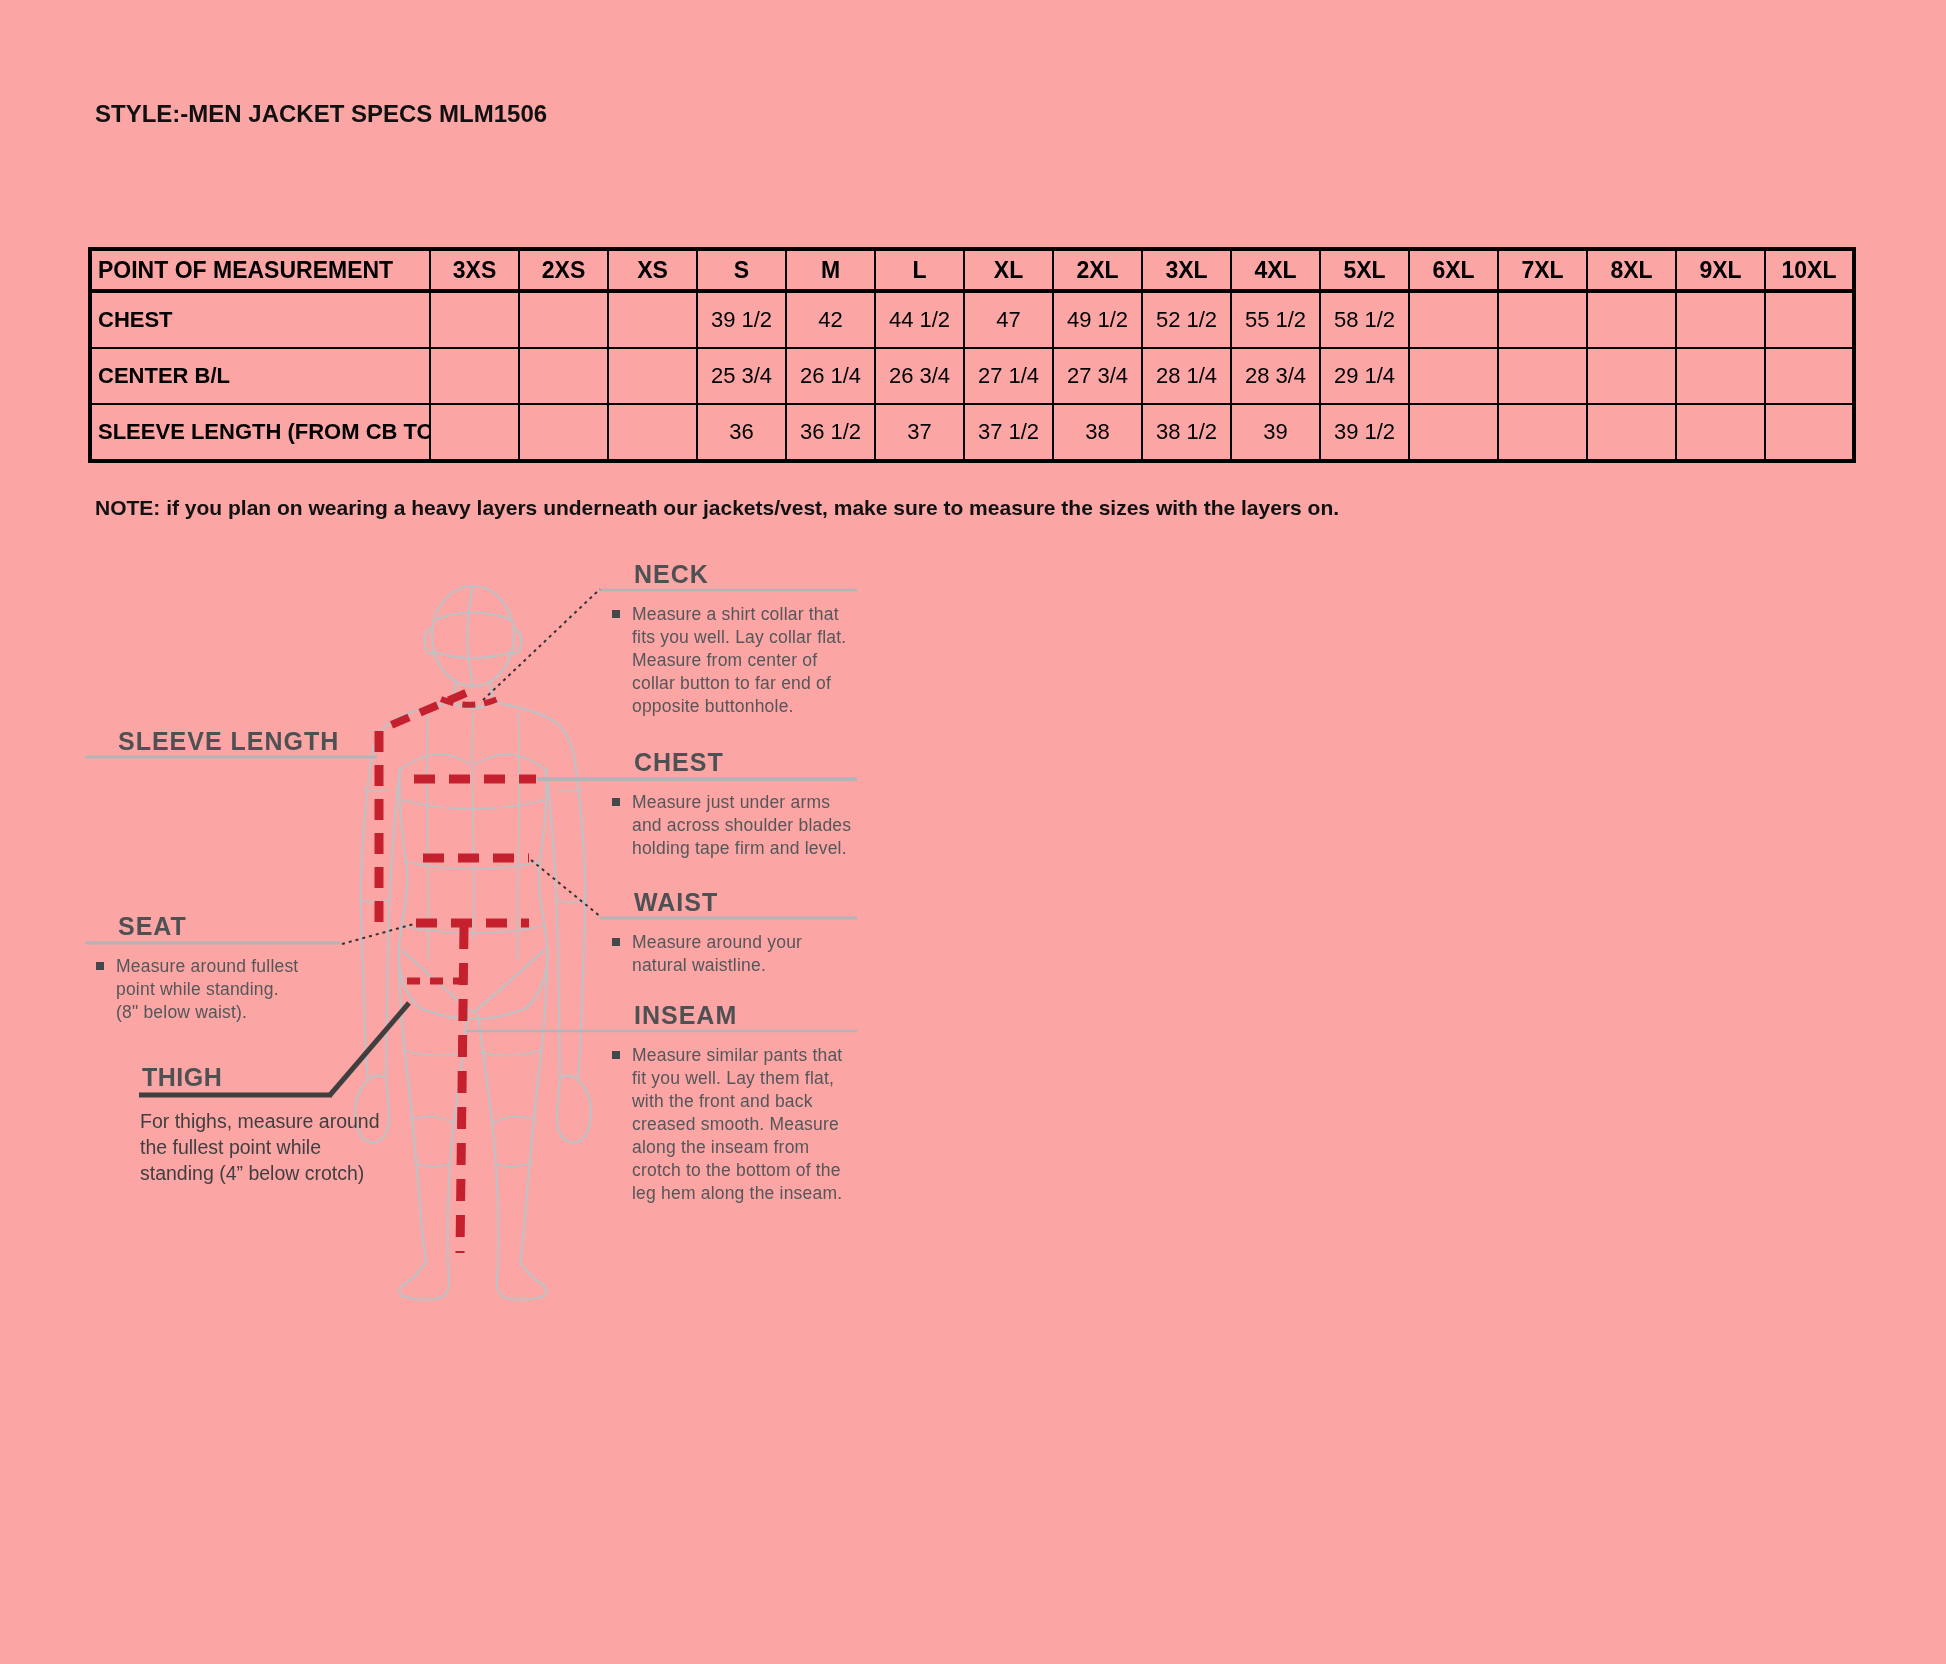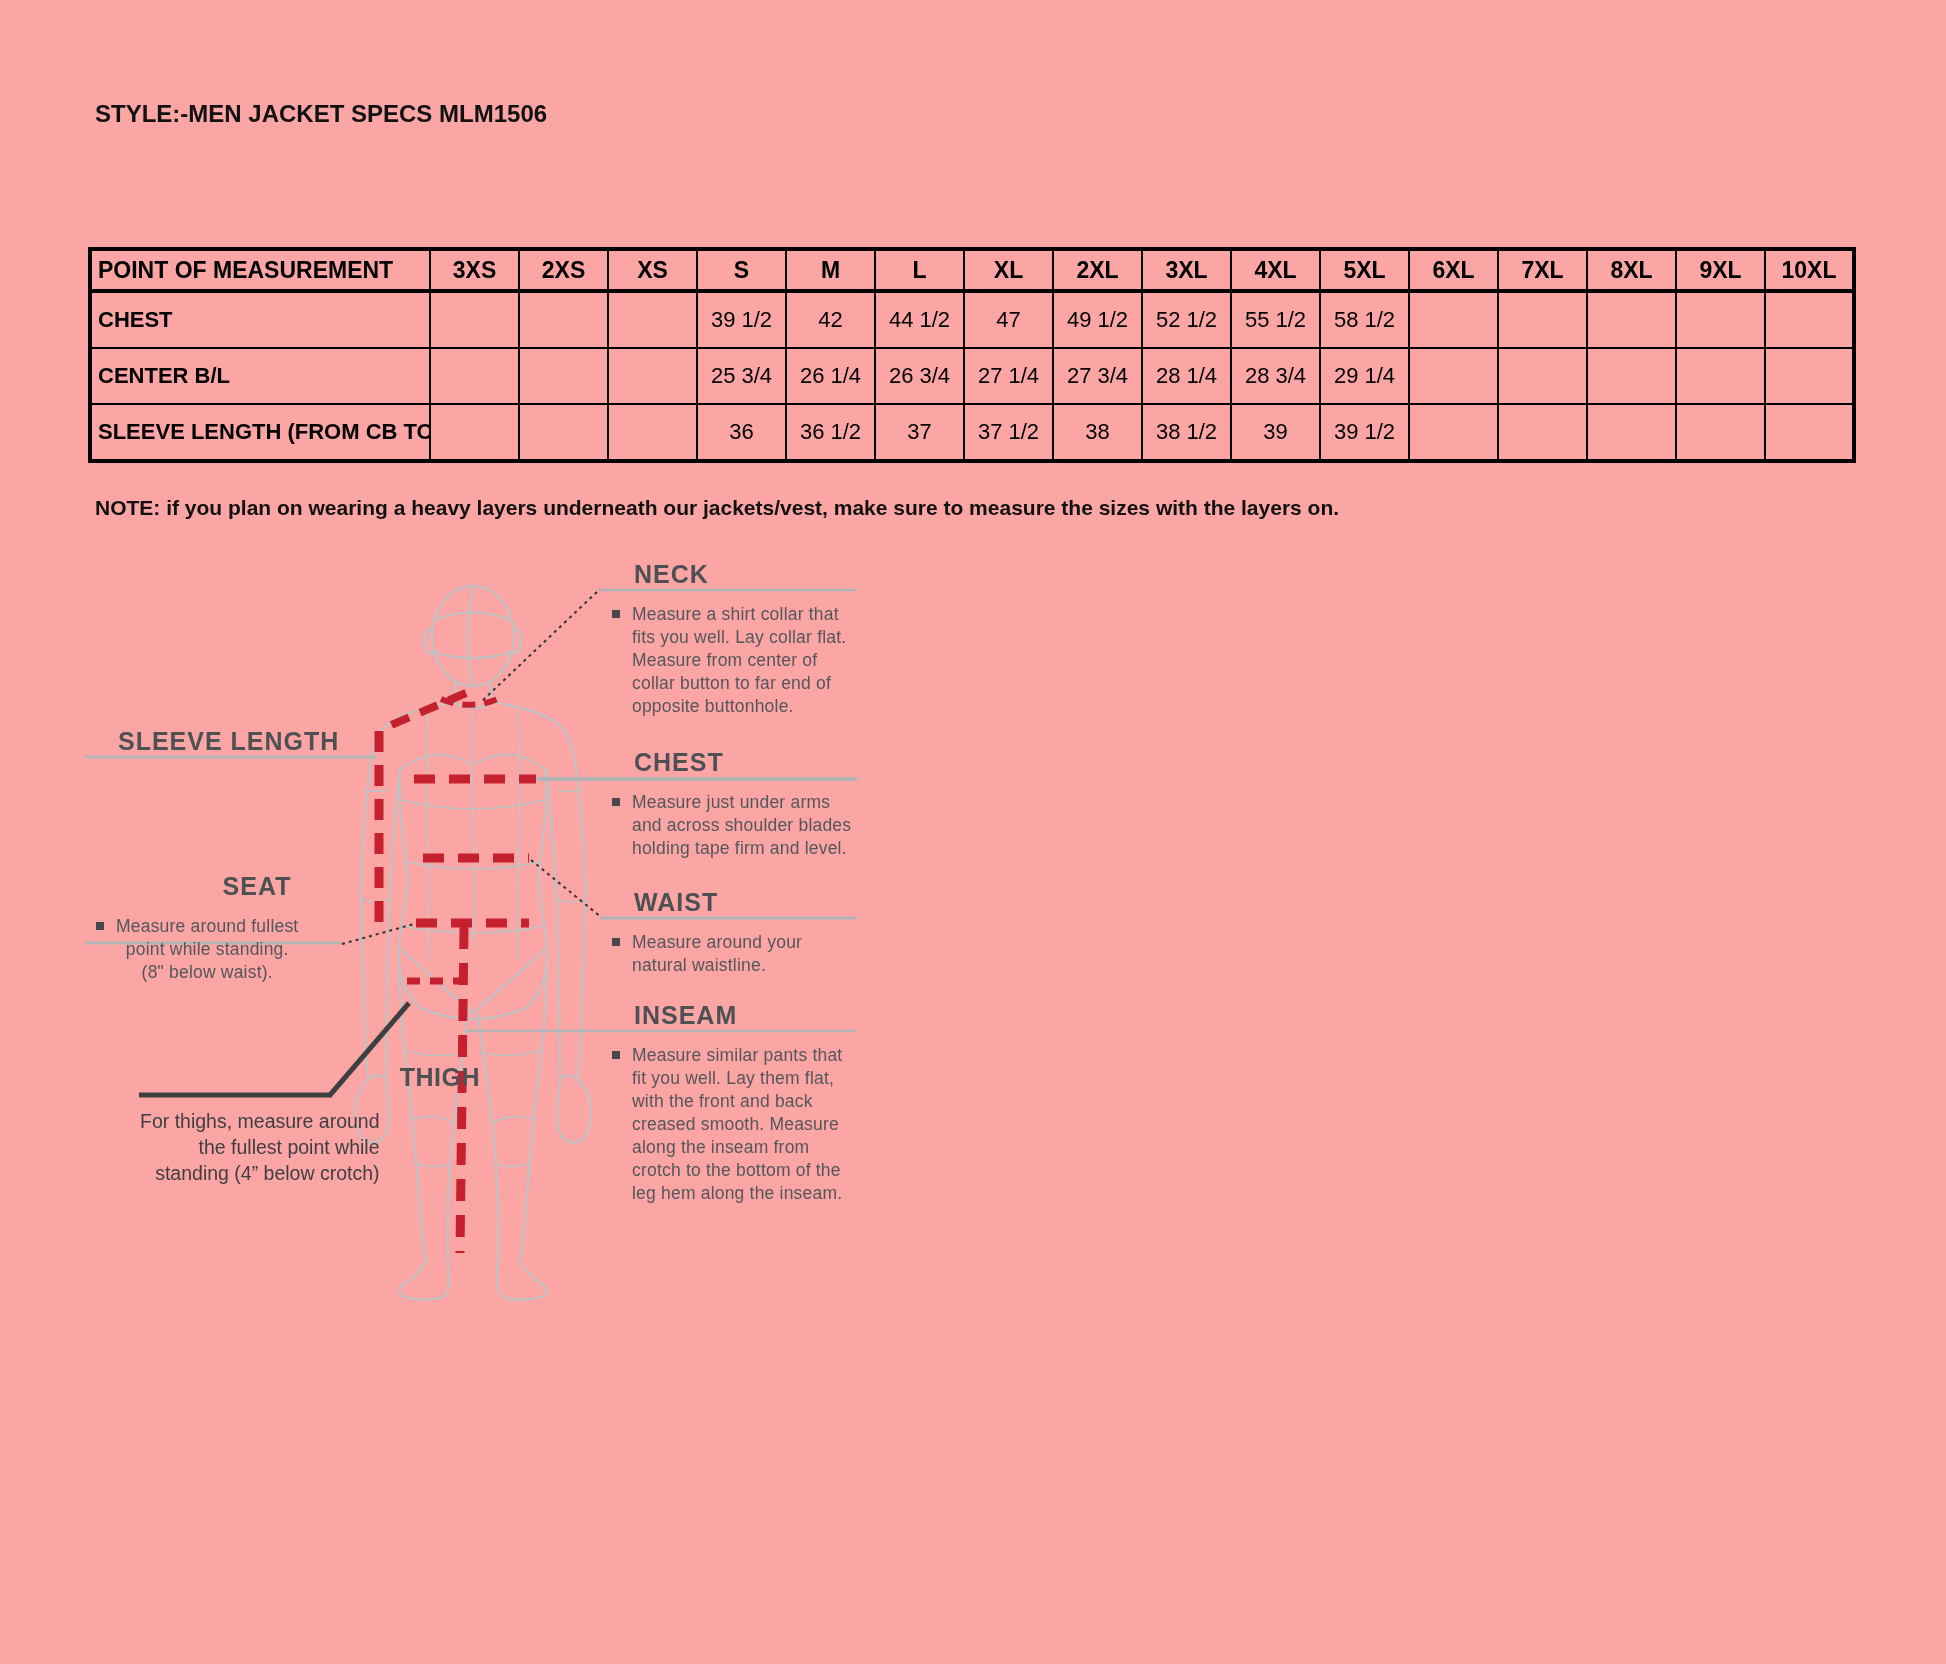--- a/index.html
+++ b/index.html
@@ -55,22 +55,22 @@
   .lb-body{display:flex;margin-top:12px;}
   .lb-bullet{
     flex:0 0 auto;width:8px;height:8px;background:#45484a;
     margin:7px 12px 0 0;
   }
   .lb-text{
     font-size:17.5px;line-height:23px;color:#54575a;
     letter-spacing:0.2px;white-space:pre-line;
   }
   .lb-sleeve-length{left:96px;top:727px;width:310px;}
-  .lb-seat{left:96px;top:872px;width:300px;text-align:center;}
-  .lb-thigh{left:140px;top:1063px;width:340px;text-align:right;}
+  .lb-seat{left:96px;top:912px;width:300px;}
+  .lb-thigh{left:140px;top:1063px;width:340px;}
   .lb-thigh .lb-heading{padding-left:2px;letter-spacing:0.5px;}
   .lb-thigh .lb-body{margin-top:14px;}
   .lb-thigh .lb-text{font-size:19.5px;line-height:26px;color:#3e3f40;letter-spacing:0;}
   .lb-neck{left:612px;top:560px;width:300px;}
   .lb-chest{left:612px;top:748px;width:300px;}
   .lb-waist{left:612px;top:888px;width:300px;}
   .lb-inseam{left:612px;top:1001px;width:300px;}
   
   .diagram-svg{position:absolute;left:0;top:0;pointer-events:none;}
 </style>

